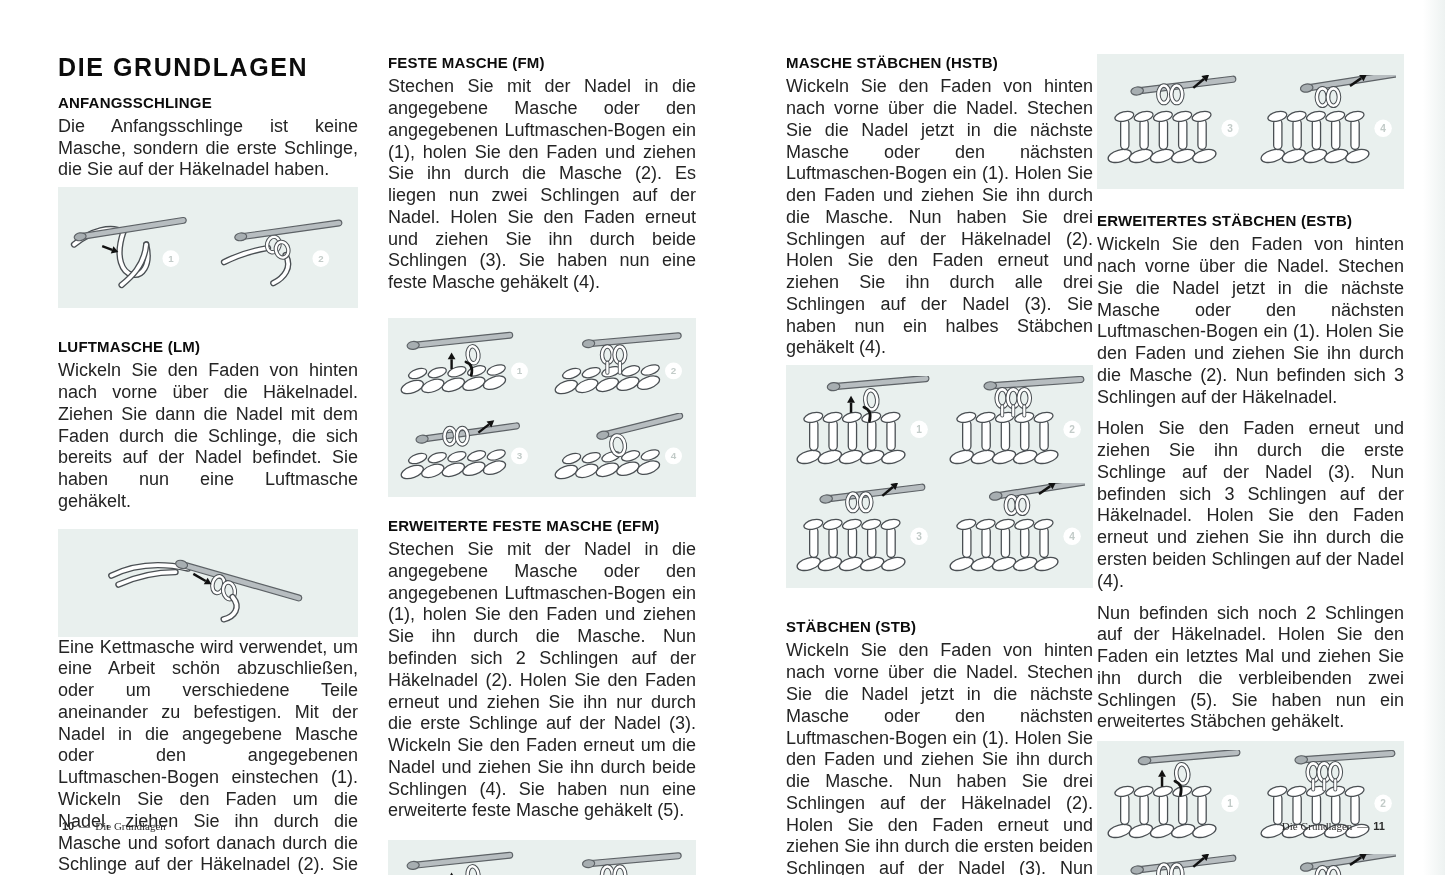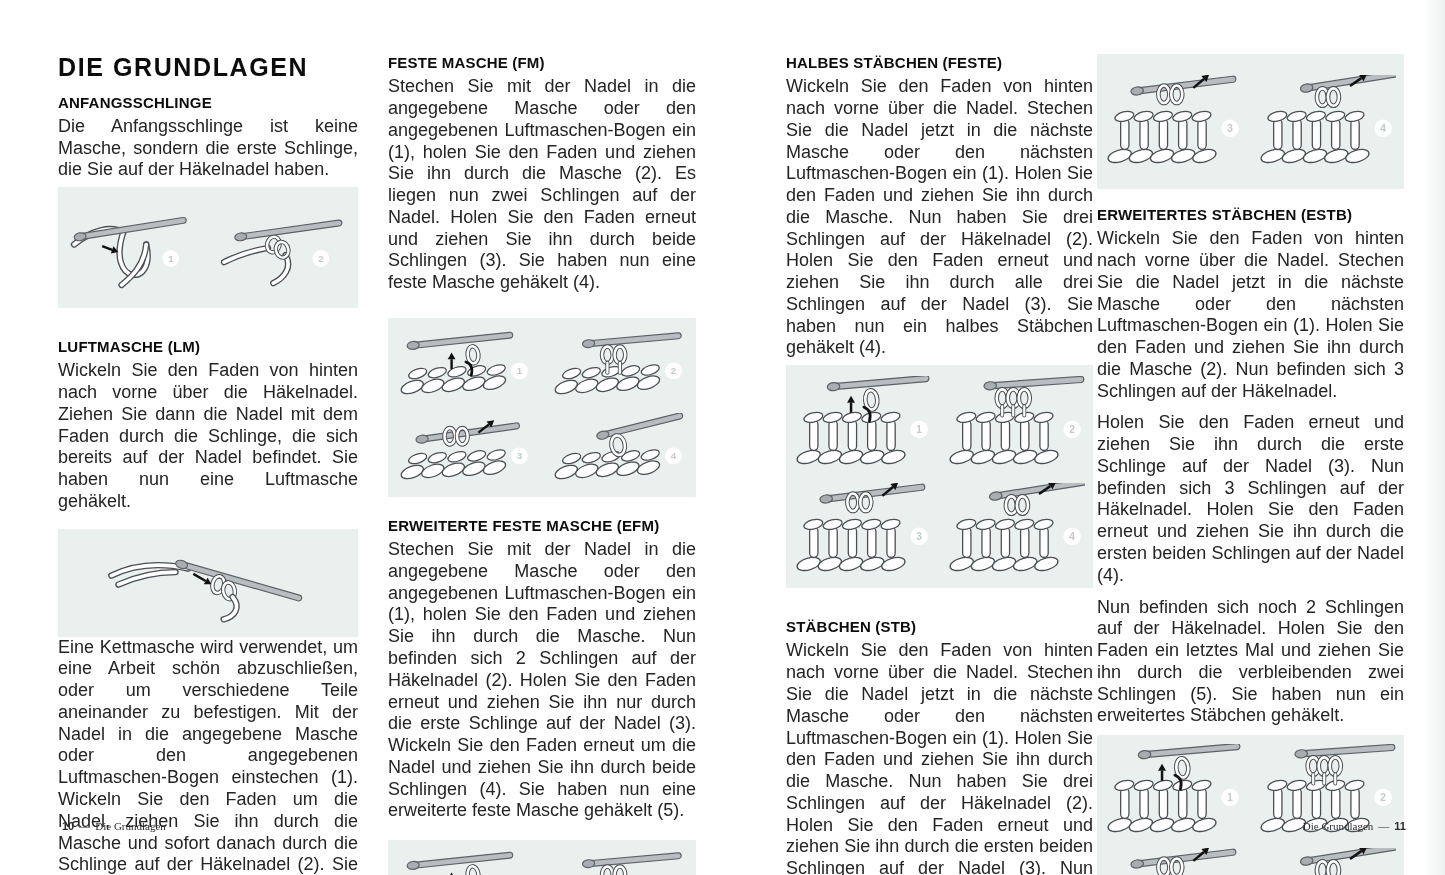--- a/index.html
+++ b/index.html
@@ -28,30 +28,30 @@
   }
   p.gap{margin-bottom:10px;}
   .panel{
     background:#e9f0ee;display:grid;grid-template-columns:repeat(2,1fr);
     align-content:space-evenly;justify-items:center;row-gap:2px;
   }
   .panel.single{grid-template-columns:1fr;}
   .fig{display:flex;align-items:center;justify-content:center;}
   .fig svg{display:block;}
   .mt6{margin-top:6px;} .mt8{margin-top:8px;} .mt14{margin-top:30px;}
-  .mt16{margin-top:16px;} .mt17{margin-top:17px;} .mt18{margin-top:18px;}
+  .mt16{margin-top:16px;} .mt17{margin-top:23px;} .mt18{margin-top:18px;}
   .mt20{margin-top:20px;} .mt24{margin-top:24px;}
   .footer{
     position:absolute;top:820px;font-size:11px;color:#2b2b2b;
     font-family:"Liberation Serif",serif;
   }
   .footer .pg{font-family:"Liberation Sans",sans-serif;font-weight:bold;font-size:11px;}
   .footer .sep{margin:0 5px;}
   #footer-left{left:62px;text-align:right;}
-  #footer-right{right:39px;}
+  #footer-right{right:60px;}
 </style>
 </head>
 <body>
 
 <div class="page-edge"></div>
 
 <div class="col" id="col1">
   <h1>DIE GRUNDLAGEN</h1>
 
   <section>
@@ -473,21 +473,21 @@
             <circle cx="136" cy="48" r="9.5" fill="#fff"></circle>
             <text x="136" y="51.9" text-anchor="middle" font-size="11" font-weight="bold" fill="#c2cbc8" font-family="Liberation Sans, sans-serif">5</text>
           </svg>
         </div>
       </div>
   </section>
 </div>
 
 <div class="col" id="col3">
   <section>
-    <h2>HALBES STÄBCHEN (FESTE)</h2>
+    <h2>MASCHE STÄBCHEN (HSTB)</h2>
     <p>Wickeln Sie den Faden von hinten nach vorne über die Nadel. Stechen Sie die Nadel jetzt in die nächste Masche oder den nächsten Luftmaschen-Bogen ein (1). Holen Sie den Faden und ziehen Sie ihn durch die Masche. Nun haben Sie drei Schlingen auf der Häkelnadel (2). Holen Sie den Faden erneut und ziehen Sie ihn durch alle drei Schlingen auf der Nadel (3). Sie haben nun ein halbes Stäbchen gehäkelt (4).</p>
     <div class="panel mt6" style="height:223px">
         <div class="fig">
           <svg viewBox="0 0 150 102" width="138" xmlns="http://www.w3.org/2000/svg">
             <ellipse cx="16" cy="88" rx="13" ry="6.4" transform="rotate(-16 16 88)" fill="#fff" stroke="#4a4f53" stroke-width="1.4"></ellipse>
             <ellipse cx="39" cy="88" rx="13" ry="6.4" transform="rotate(-16 39 88)" fill="#fff" stroke="#4a4f53" stroke-width="1.4"></ellipse>
             <ellipse cx="62" cy="88" rx="13" ry="6.4" transform="rotate(-16 62 88)" fill="#fff" stroke="#4a4f53" stroke-width="1.4"></ellipse>
             <ellipse cx="85" cy="88" rx="13" ry="6.4" transform="rotate(-16 85 88)" fill="#fff" stroke="#4a4f53" stroke-width="1.4"></ellipse>
             <ellipse cx="108" cy="88" rx="13" ry="6.4" transform="rotate(-16 108 88)" fill="#fff" stroke="#4a4f53" stroke-width="1.4"></ellipse>
             <rect x="17" y="48" width="9" height="33" rx="4.5" fill="#fff" stroke="#4a4f53" stroke-width="1.4"></rect>

